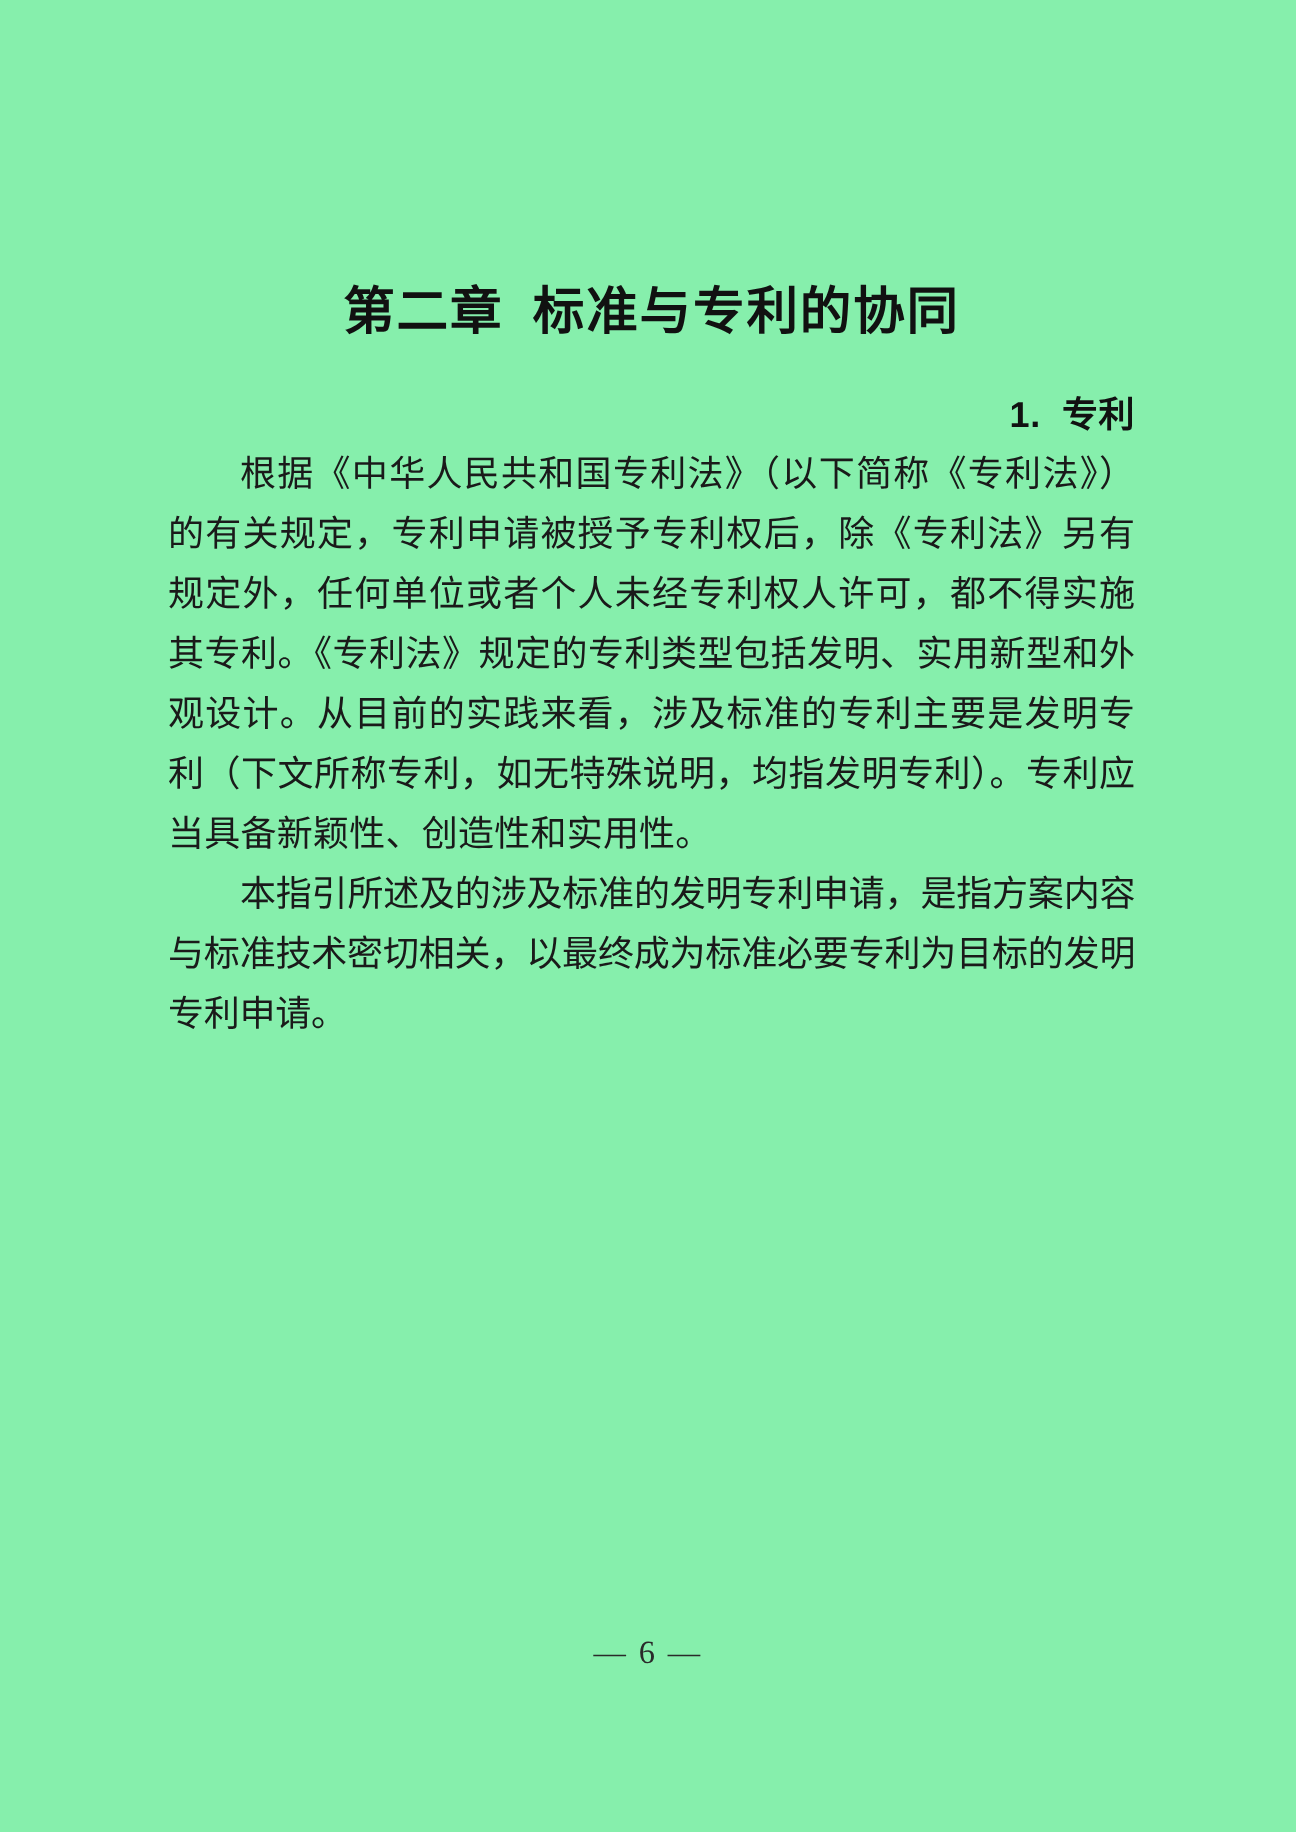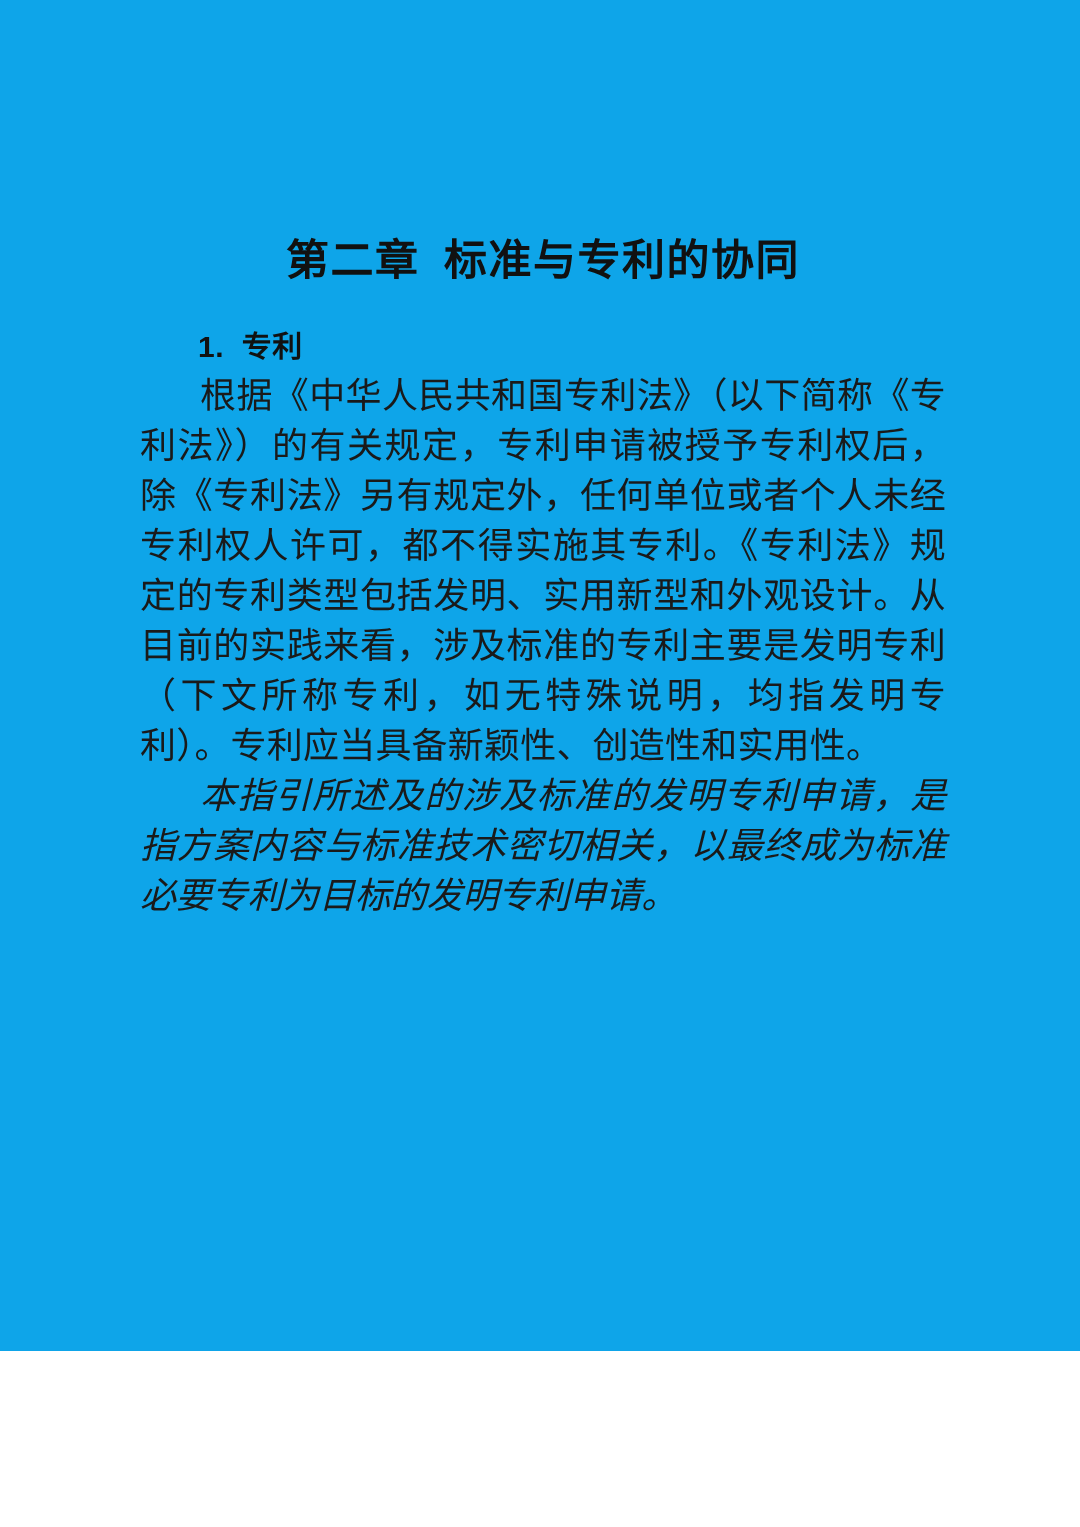--- a/index.html
+++ b/index.html
@@ -5,22 +5,22 @@
 <style>
   html, body {
     margin: 0;
     padding: 0;
     background: #ffffff;
   }
 
   .page {
     position: relative;
     width: 1080px;
-    height: 1351px;
-    background: #0ea5e9;
+    height: 1527px;
+    background: #86efac;
     overflow: hidden;
     box-sizing: border-box;
     font-family: "Liberation Serif", "DejaVu Serif", serif;
     color: #1a1a1a;
   }
 
   
   .content {
     position: absolute;
     left: 140px;
@@ -48,44 +48,44 @@
     padding-left: 58px;
     padding-top: 37px;
     padding-bottom: 2px;
     font-family: "Liberation Sans", "DejaVu Sans", sans-serif;
     font-weight: 700;
     font-size: 30px;
     line-height: 1.5;
     letter-spacing: 0.5px;
     color: #111111;
     white-space: pre;
+    text-align: right;
   }
 
   
   .body-para {
     margin: 0;
     padding: 0;
     text-indent: 60px;
     font-family: "Liberation Serif", "DejaVu Serif", serif;
-    font-size: 36px;
+    font-size: 30px;
     line-height: 50px;
     letter-spacing: 0.2px;
     text-align: justify;
     text-justify: inter-character;
     color: #1a1a1a;
   }
 
   .body-para + .body-para {
     margin-top: 0;
   }
 
   
   .tight {
     letter-spacing: -0.2px;
-    font-style: italic;
   }
 
   
   .page-footer {
     position: absolute;
     left: 0;
     right: 0;
     top: 1362px;
     text-align: center;
     font-family: "Liberation Serif", "DejaVu Serif", serif;

